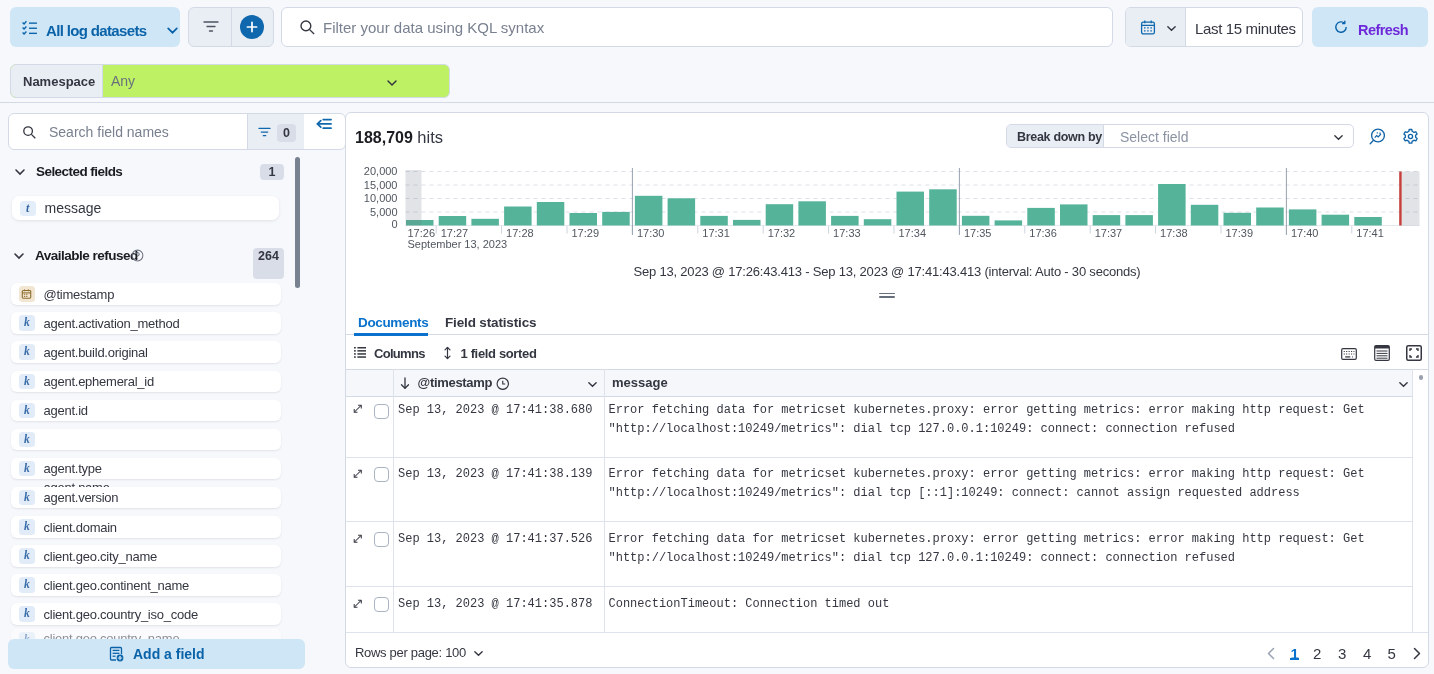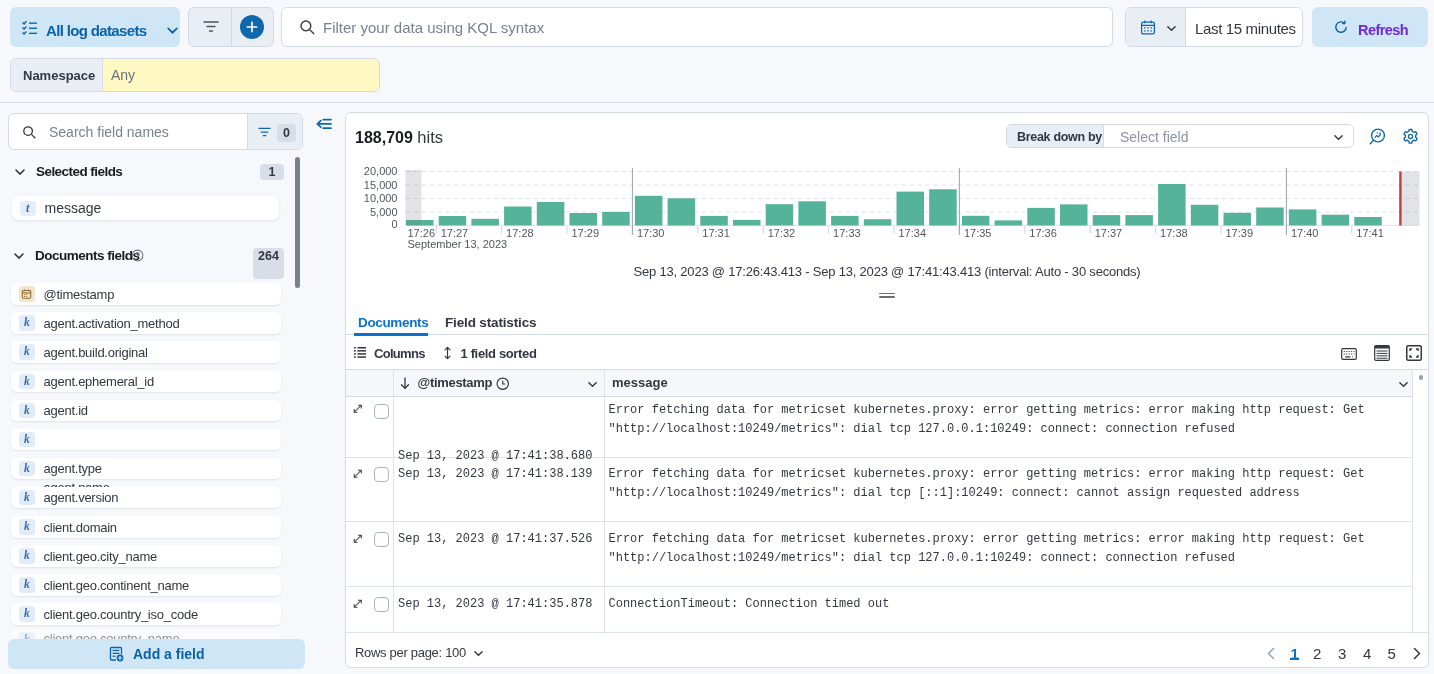--- a/index.html
+++ b/index.html
@@ -74,32 +74,32 @@
 </div>
 
 <div class="a" style="left:1312px; top:7px; width:116px; height:40px; background:#cfe6f7; border-radius:6px;">
   <svg class="a" style="left:22px; top:13px;" width="14" height="14" viewBox="0 0 14 14" fill="none" stroke="#0a63a8" stroke-width="1.4">
     <path d="M12.2 7 a5.2 5.2 0 1 1 -1.6 -3.7"></path>
     <path d="M10.8 0.8 l0 2.7 -2.7 0" stroke-linejoin="round"></path>
   </svg>
   <div class="t" style="left:46px; top:15px; font-size:14.5px; line-height:17px; font-weight:700; letter-spacing:-0.55px; color:#6d28d9;">Refresh</div>
 </div>
 
-<div class="a" style="left:10px; top:58px; width:370px; height:34px; background:#fef9c3; border:1px solid #d3dae6; border-radius:6px; overflow:hidden;">
+<div class="a" style="left:10px; top:64px; width:440px; height:34px; background:#bef264; border:1px solid #d3dae6; border-radius:6px; overflow:hidden;">
   <div class="a seg" style="left:0; top:0; width:92px; height:34px; border-right:1px solid #d3dae6;"></div>
   <div class="t" style="left:12px; top:9px; font-size:13px; line-height:15px; font-weight:700;">Namespace</div>
   <div class="t" style="left:100px; top:8px; font-size:14px; line-height:17px; color:#69707d;">Any</div>
   <svg class="a" style="left:375px; top:12px;" width="12" height="12" viewBox="0 0 12 12" fill="none" stroke="#343741" stroke-width="1.5" stroke-linecap="round">
       <path d="M2 4 l4 4 4-4"></path>
     </svg>
 </div>
 
 <div class="a" style="left:0; top:102px; width:1434px; height:1px; background:#d3dae6;"></div>
 
-<div class="a" style="left:8px; top:113px; width:295px; height:37px; background:#fff; border:1px solid #d3dae6; border-radius:6px; overflow:hidden;">
+<div class="a" style="left:8px; top:113px; width:338px; height:37px; background:#fff; border:1px solid #d3dae6; border-radius:6px; overflow:hidden;">
   <div class="a seg" style="left:238px; top:0; width:57px; height:37px; border-left:1px solid #d3dae6;"></div>
   <svg class="a" style="left:13px; top:11px;" width="15" height="15" viewBox="0 0 16 16" fill="none" stroke="#343741" stroke-width="1.4">
       <circle cx="6.5" cy="6.5" r="4.6"></circle>
       <line x1="10" y1="10" x2="14.2" y2="14.2"></line>
     </svg>
   <div class="t" style="left:40px; top:10px; font-size:14px; line-height:17px; color:#79808f;">Search field names</div>
   <svg class="a" style="left:249px; top:13px;" width="13" height="11" viewBox="0 0 14 12" stroke="#0f68ad" stroke-width="1.4" fill="none" stroke-linecap="round">
       <line x1="1" y1="1.5" x2="13" y2="1.5"></line>
       <line x1="3.5" y1="5.5" x2="10.5" y2="5.5"></line>
       <line x1="5.7" y1="9.5" x2="8.3" y2="9.5"></line>
@@ -121,21 +121,21 @@
 <div class="badge" style="left:260px; top:163.5px; width:24px; height:16.5px; line-height:16.5px;">1</div>
 
 <div class="a" style="left:12px; top:196px; width:267px; height:24px; background:#fff; border-radius:7px; box-shadow:0 1px 3px rgba(60,70,90,0.12);">
   <div class="a" style="left:8px; top:4.5px; width:15.5px; height:15.5px; background:#e4eefb; border-radius:3.5px; color:#38679f; font-size:12px; line-height:15px; text-align:center; font-weight:700; font-style:italic; font-family:'Liberation Serif',serif;">t</div>
   <div class="t" style="left:32.5px; top:4.5px; font-size:14px; line-height:15px;">message</div>
 </div>
 
 <svg class="a" style="left:13px; top:250px;" width="12" height="12" viewBox="0 0 12 12" fill="none" stroke="#343741" stroke-width="1.6" stroke-linecap="round">
     <path d="M2 4 l4 4 4-4"></path>
   </svg>
-<div class="t" style="left:35px; top:248px; font-size:13.5px; line-height:16px; font-weight:700; letter-spacing:-0.5px; color:#1a1c21;">Documents fields</div>
+<div class="t" style="left:35px; top:248px; font-size:13.5px; line-height:16px; font-weight:700; letter-spacing:-0.5px; color:#1a1c21;">Available refused</div>
 <svg class="a" style="left:131px; top:248.5px;" width="13" height="13" viewBox="0 0 14 14" fill="none" stroke="#69707d" stroke-width="1.1">
     <circle cx="7" cy="7" r="5.8"></circle>
     <path d="M5.4 5.3 a1.7 1.7 0 1 1 2.4 1.8 c-0.6 0.25 -0.8 0.6 -0.8 1.2" fill="none"></path>
     <line x1="7" y1="10" x2="7" y2="10.4" stroke-width="1.4"></line>
   </svg>
 <div class="badge" style="left:253px; top:247.5px; width:31px; height:31px; line-height:16.5px;">264</div>
 
 <div class="a" style="left:11px; top:283.2px; width:269.5px; height:21.5px; background:#fff; border-radius:6px; box-shadow:0 1px 2px rgba(60,70,90,0.12);">
     <div class="a" style="left:8px; top:3px; width:15.5px; height:15.5px; background:#f0e6d2; border-radius:3.5px;">
       <svg style="position:absolute;left:2.2px;top:1.8px;" width="11" height="12" viewBox="0 0 12 12" fill="none" stroke="#8f6c2f" stroke-width="1.2">
@@ -405,21 +405,21 @@
     <path d="M2 4 l4 4 4-4"></path>
   </svg>
 <div class="a" style="left:1418.8px; top:375.3px; width:4.6px; height:4.4px; background:#99a1af; border-radius:50%;"></div>
 <div class="a" style="left:346px; top:456.5px; width:1066px; height:1px; background:#dde2ec;"></div>
 <svg class="a" style="left:351.5px; top:402.5px;" width="11.5" height="11.5" viewBox="0 0 12 12" fill="none" stroke="#343741" stroke-width="1.05" stroke-linejoin="round">
     <line x1="2.6" y1="9.4" x2="9.4" y2="2.6"></line>
     <path d="M6.3 2.3 H9.7 V5.7"></path>
     <path d="M5.7 9.7 H2.3 V6.3"></path>
   </svg>
 <div class="a" style="left:373.5px; top:403.5px; width:15px; height:15px; background:#fff; border:1px solid #aab3c2; border-radius:4px;"></div>
-<div class="t mono" style="left:398px; top:400.5px;margin-top:46px;">Sep 13, 2023 @ 17:41:38.680</div>
+<div class="t mono" style="left:398px; top:400.5px;">Sep 13, 2023 @ 17:41:38.680</div>
 <div class="t mono" style="left:608.5px; top:400.5px;">Error fetching data for metricset kubernetes.proxy: error getting metrics: error making http request: Get<br>"http://localhost:10249/metrics": dial tcp 127.0.0.1:10249: connect: connection refused</div>
 <div class="a" style="left:346px; top:521.0px; width:1066px; height:1px; background:#dde2ec;"></div>
 <svg class="a" style="left:351.5px; top:468px;" width="11.5" height="11.5" viewBox="0 0 12 12" fill="none" stroke="#343741" stroke-width="1.05" stroke-linejoin="round">
     <line x1="2.6" y1="9.4" x2="9.4" y2="2.6"></line>
     <path d="M6.3 2.3 H9.7 V5.7"></path>
     <path d="M5.7 9.7 H2.3 V6.3"></path>
   </svg>
 <div class="a" style="left:373.5px; top:467px; width:15px; height:15px; background:#fff; border:1px solid #aab3c2; border-radius:4px;"></div>
 <div class="t mono" style="left:398px; top:465px;">Sep 13, 2023 @ 17:41:38.139</div>
 <div class="t mono" style="left:608.5px; top:465px;">Error fetching data for metricset kubernetes.proxy: error getting metrics: error making http request: Get<br>"http://localhost:10249/metrics": dial tcp [::1]:10249: connect: cannot assign requested address</div>

